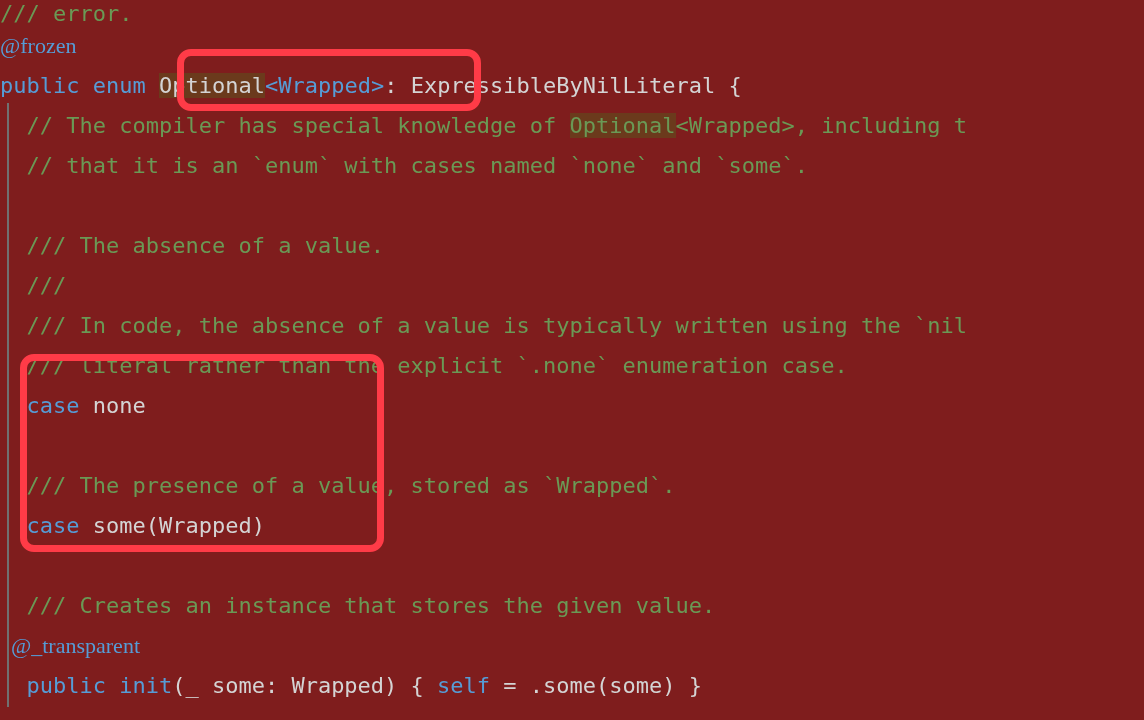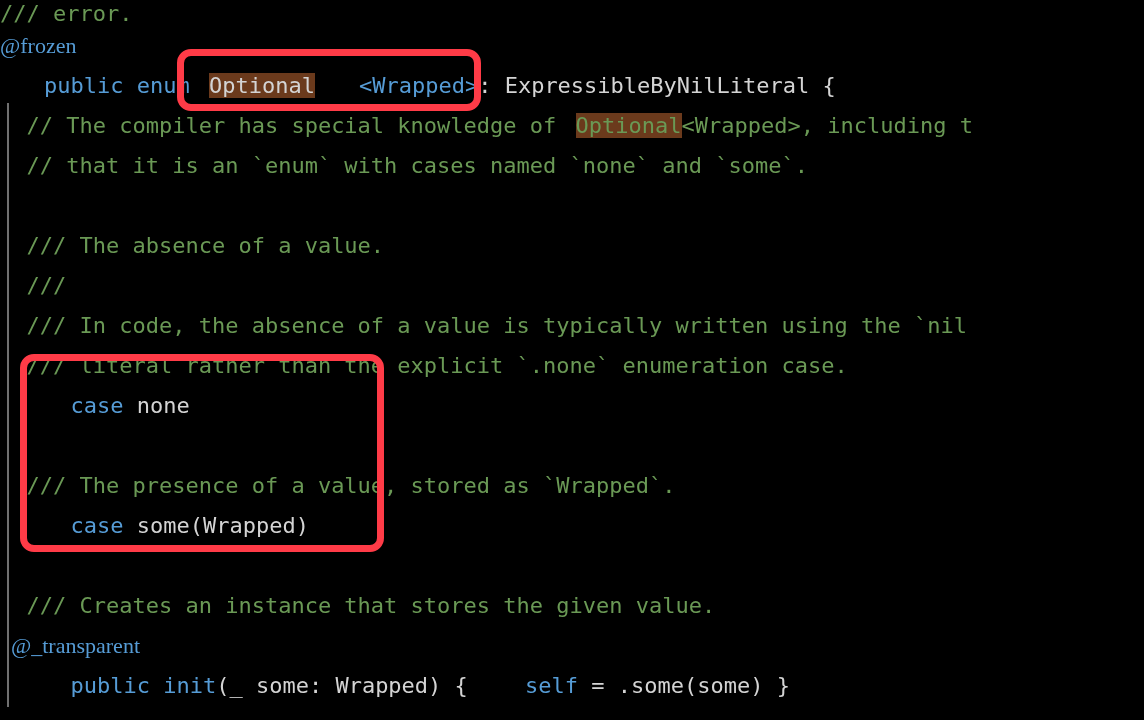--- a/index.html
+++ b/index.html
@@ -41,21 +41,21 @@
   }
   .line {
     position: absolute;
     left: 0;
     width: 1400px;
     height: 40px;
     white-space: pre;
     overflow: visible;
   }
   .tok-comment  { color: #6A9955; }
-  .tok-keyword  { color: #569CD6; margin-left: 44px; }
+  .tok-keyword  { color: #569CD6; }
   .tok-plain    { color: #D4D4D4; }
   .tok-attr     { color: #569CD6; font-family: Liberation Serif, serif; }
   .hl-sel       { background: #6B3A1C; }
   .hl-sel-c     { background: #6B3A1C; }
 
   
   .annot-rect {
     position: absolute;
     border: 7px solid #FF3B47;
     border-radius: 14px;
@@ -69,21 +69,21 @@
     width: 304px;
     height: 62px;
   }
   #annot-rect-2 {
     left: 20px;
     top: 354px;
     width: 364px;
     height: 198px;
   }
 </style>
-<style>#screen{background:#000000;}.tok-comment{color:#6A9955;}.tok-keyword,.tok-attr{color:#569CD6;}.tok-plain{color:#D4D4D4;}.hl-sel,.hl-sel-c{background:#6B3A1C;margin-left:6px;}.annot-rect{border-color:#FF3B47;}#indent-guide{background:#707070;}</style></head>
+<style>#screen{background:#7f1d1d;}.tok-comment{color:#6A9955;}.tok-keyword,.tok-attr{color:#569CD6;}.tok-plain{color:#D4D4D4;}.hl-sel,.hl-sel-c{background:#6B3A1C;}.annot-rect{border-color:#FF3B47;}#indent-guide{background:#707070;}</style></head>
 <body>
 
 <div id="screen">
 
   <div id="indent-guide"></div>
 
   <div id="code"><div class="line" id="line-error-doc" style="top: -6px;"><span class="tok-comment">/// error.</span></div><div class="line" id="line-frozen-attr" style="top: 26px;"><span class="tok-attr">@frozen</span></div><div class="line" id="line-enum-decl" style="top: 66px;"><span class="tok-keyword">public enum </span><span class="tok-plain hl-sel">Optional</span><span class="tok-keyword">&lt;Wrapped&gt;</span><span class="tok-plain">: </span><span class="tok-plain">ExpressibleByNilLiteral </span><span class="tok-plain">{</span></div><div class="line" id="line-compiler-comment-1" style="top: 106px;"><span class="tok-comment">  // The compiler has special knowledge of </span><span class="tok-comment hl-sel-c">Optional</span><span class="tok-comment">&lt;Wrapped&gt;, including t</span></div><div class="line" id="line-compiler-comment-2" style="top: 146px;"><span class="tok-comment">  // that it is an `enum` with cases named `none` and `some`.</span></div><div class="line" id="line-absence-doc" style="top: 226px;"><span class="tok-comment">  /// The absence of a value.</span></div><div class="line" id="line-empty-doc" style="top: 266px;"><span class="tok-comment">  ///</span></div><div class="line" id="line-incode-doc-1" style="top: 306px;"><span class="tok-comment">  /// In code, the absence of a value is typically written using the `nil</span></div><div class="line" id="line-incode-doc-2" style="top: 346px;"><span class="tok-comment">  /// literal rather than the explicit `.none` enumeration case.</span></div><div class="line" id="line-case-none" style="top: 386px;"><span class="tok-keyword">  case </span><span class="tok-plain">none</span></div><div class="line" id="line-presence-doc" style="top: 466px;"><span class="tok-comment">  /// The presence of a value, stored as `Wrapped`.</span></div><div class="line" id="line-case-some" style="top: 506px;"><span class="tok-keyword">  case </span><span class="tok-plain">some(Wrapped)</span></div><div class="line" id="line-creates-doc" style="top: 586px;"><span class="tok-comment">  /// Creates an instance that stores the given value.</span></div><div class="line" id="line-transparent-attr" style="top: 626px;"><span class="tok-attr">  @_transparent</span></div><div class="line" id="line-init-decl" style="top: 666px;"><span class="tok-keyword">  public init</span><span class="tok-plain">(_ some: Wrapped) { </span><span class="tok-keyword">self</span><span class="tok-plain"> = .some(some) }</span></div></div>
 
   <div class="annot-rect" id="annot-rect-1"></div>
 

